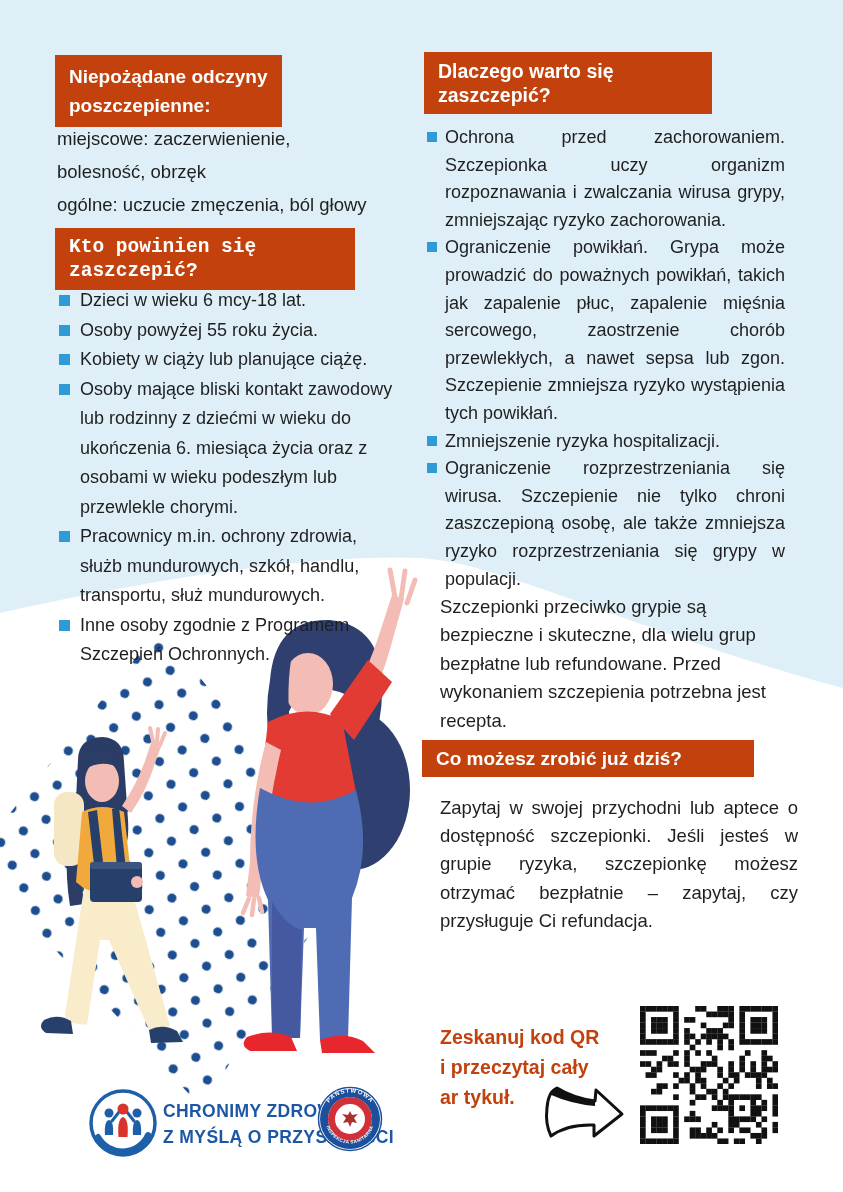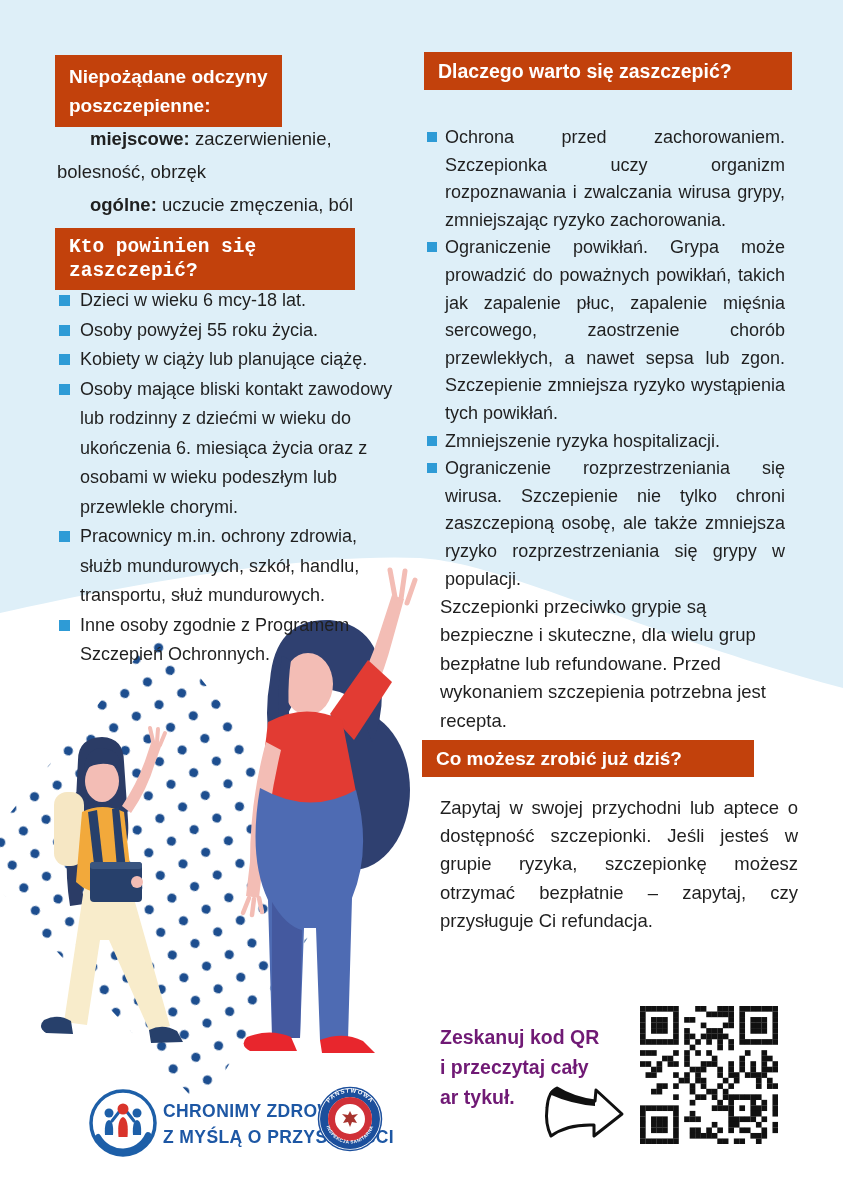--- a/index.html
+++ b/index.html
@@ -2,30 +2,30 @@
 <html lang="pl"><head>
 <meta charset="utf-8">
 <style>
   html,body{margin:0;padding:0;}
   body{font-family:"Liberation Sans","DejaVu Sans",sans-serif;background:#fff;}
   .page{position:relative;width:843px;height:1192px;overflow:hidden;background:#fff;}
   .bg{position:absolute;left:0;top:0;z-index:0;}
   .abs{position:absolute;z-index:2;}
   .hbox{background:#c2410c;color:#fff;font-weight:bold;box-sizing:border-box;padding:7px 14px;}
   .reaction-line{font-size:18.5px;line-height:33px;color:#1F1F1F;}
-  .reaction-line b{font-weight:bold;margin-left:33px;}
+  .reaction-line b{font-weight:normal;}
   .b-row{display:flex;align-items:flex-start;}
   .b-sq{flex:0 0 auto;background:#2E9BD6;}
   .left-list .b-row{font-size:18px;line-height:29.5px;}
   .left-list .b-sq{width:11px;height:11px;margin:9px 10px 0 2px;}
   .right-list .b-row{font-size:18px;line-height:27.6px;}
   .right-list .b-sq{width:10px;height:10px;margin:8px 8px 0 0;}
   .right-list .b-tx{text-align:justify;text-align-last:left;}
   .para{font-size:18.5px;color:#1F1F1F;}
-  .qr-label{font-size:19.5px;line-height:30px;font-weight:bold;color:#701a75;}
+  .qr-label{font-size:19.5px;line-height:30px;font-weight:bold;color:#c2410c;}
   .slogan{font-weight:bold;color:#1D57A4;font-size:17.5px;line-height:26px;letter-spacing:.4px;}
 </style>
 </head>
 <body>
 
 <div class="page">
 
   <svg class="bg" width="843" height="1192" viewBox="0 0 843 1192">
     <defs>
       <pattern id="dotp" width="36" height="36" patternUnits="userSpaceOnUse" patternTransform="rotate(18)">
@@ -125,21 +125,21 @@
       <div class="b-row">
         <span class="b-sq"></span>
         <span class="b-tx">Pracownicy m.in. ochrony zdrowia, służb mundurowych, szkół, handlu, transportu, służ mundurowych.</span>
       </div>
       <div class="b-row">
         <span class="b-sq"></span>
         <span class="b-tx">Inne osoby zgodnie z Programem Szczepień Ochronnych.</span>
       </div>
     </div>
 
-  <div class="abs hbox" style="left:424px;top:52px;width:368px;font-size:19.5px;line-height:24px;">Dlaczego warto się zaszczepić?</div>
+  <div class="abs hbox" style="left:424px;top:52px;width:288px;font-size:19.5px;line-height:24px;">Dlaczego warto się zaszczepić?</div>
 
   <div class="abs right-list" style="left:427px;top:106px;width:358px;color:#1F1F1F;margin-top:18px;">
       <div class="b-row">
         <span class="b-sq"></span>
         <span class="b-tx">Ochrona przed zachorowaniem. Szczepionka uczy organizm rozpoznawania i zwalczania wirusa grypy, zmniejszając ryzyko zachorowania.</span>
       </div>
       <div class="b-row">
         <span class="b-sq"></span>
         <span class="b-tx">Ograniczenie powikłań. Grypa może prowadzić do poważnych powikłań, takich jak zapalenie płuc, zapalenie mięśnia sercowego, zaostrzenie chorób przewlekłych, a nawet sepsa lub zgon. Szczepienie zmniejsza ryzyko wystąpienia tych powikłań.</span>
       </div>

